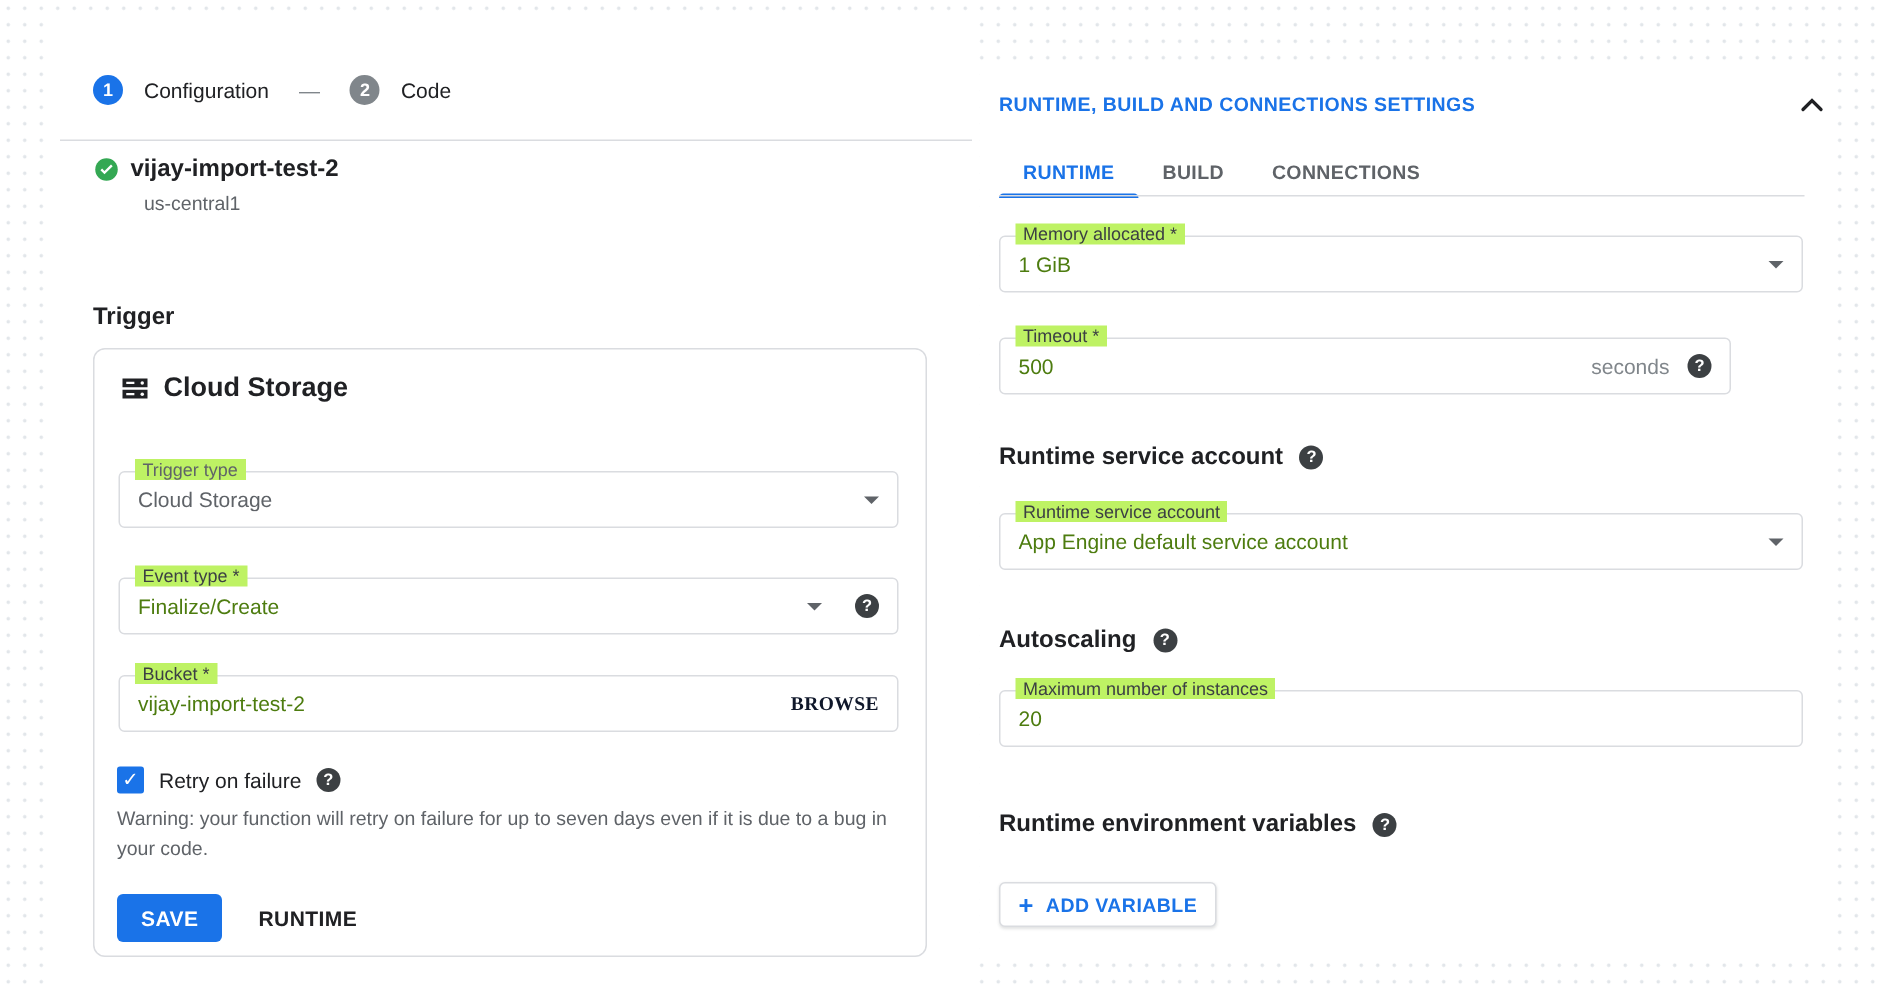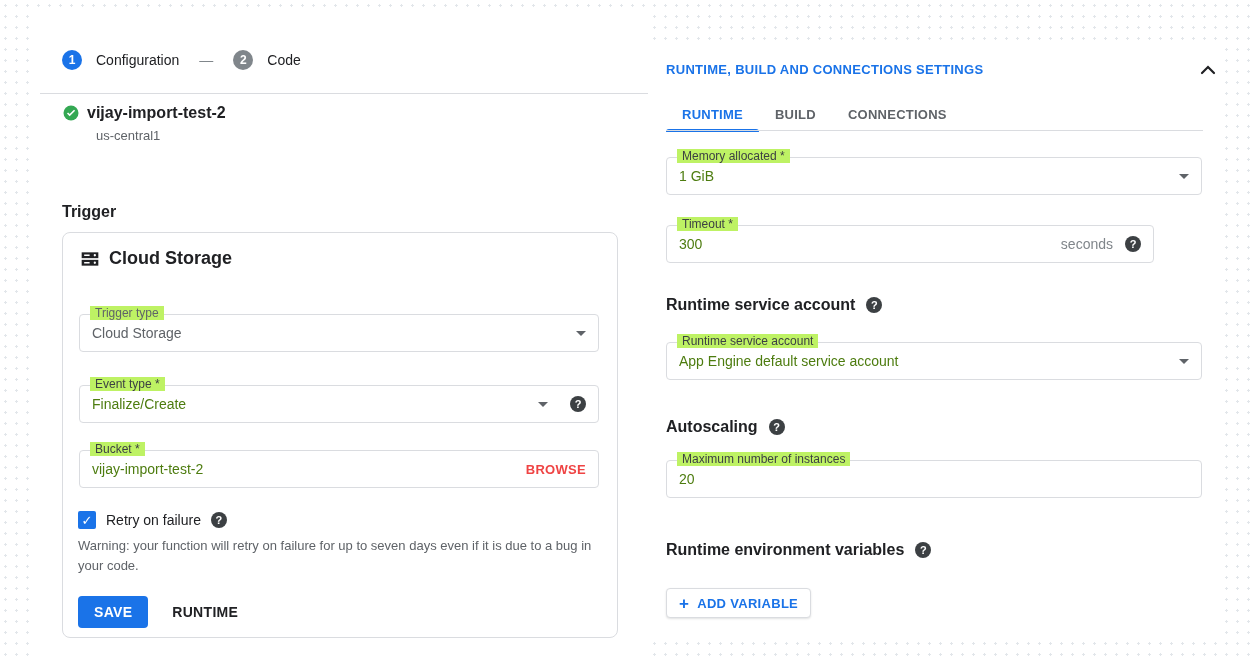--- a/index.html
+++ b/index.html
@@ -48,22 +48,22 @@
                  font-size:12px; color:#3c4043; font-weight:500; white-space:nowrap; }
   .field-label.dim { color:#5f6368; }
   .field-value { font-size:14px; color:#4d7c0f; flex:1 1 auto; white-space:nowrap; overflow:hidden; }
   .field-value.dim { color:#5f6368; }
   .caret { width:0; height:0; border-left:5px solid transparent; border-right:5px solid transparent;
            border-top:5px solid #5f6368; flex:0 0 auto; }
   .help-icon { width:16px; height:16px; border-radius:50%; background:#3c4043; color:#fff;
                font-size:11px; font-weight:bold; display:inline-flex; align-items:center; justify-content:center;
                flex:0 0 auto; line-height:1; }
   .suffix { font-size:14px; color:#80868b; margin-right:12px; }
-  .browse { font-size:13px; font-weight:bold; color:#ef4444; letter-spacing:.3px; background:none; border:none;
-            cursor:pointer; font-family:Liberation Sans, sans-serif; }
+  .browse { font-size:13px; font-weight:bold; color:#0f172a; letter-spacing:.3px; background:none; border:none;
+            cursor:pointer; font-family:Liberation Serif, serif; }
 
   .f-trigger-type { left:16px; top:81px;  width:520px; }
   .f-event-type   { left:16px; top:152px; width:520px; }
   .f-bucket       { left:16px; top:217px; width:520px; }
 
   
   .retry-row { position:absolute; left:15px; top:278px; display:flex; align-items:center; gap:10px; }
   .checkbox { width:18px; height:18px; border-radius:2px; background:#1a73e8; color:#fff;
               display:flex; align-items:center; justify-content:center; font-size:13px; font-weight:bold; cursor:pointer; }
   .retry-label { font-size:14px; font-weight:500; }
@@ -206,21 +206,21 @@
   <div class="tabs-divider"></div>
 
   <div class="field f-memory">
     <span class="field-label">Memory allocated *</span>
     <span class="field-value">1 GiB</span>
     <span class="caret"></span>
   </div>
 
   <div class="field f-timeout">
     <span class="field-label">Timeout *</span>
-    <span class="field-value">300</span>
+    <span class="field-value">500</span>
     <span class="suffix">seconds</span>
     <span class="help-icon">?</span>
   </div>
 
   <div class="rp-heading sa-heading">
     <span class="section-heading">Runtime service account</span>
     <span class="help-icon">?</span>
   </div>
 
   <div class="field f-sa">

